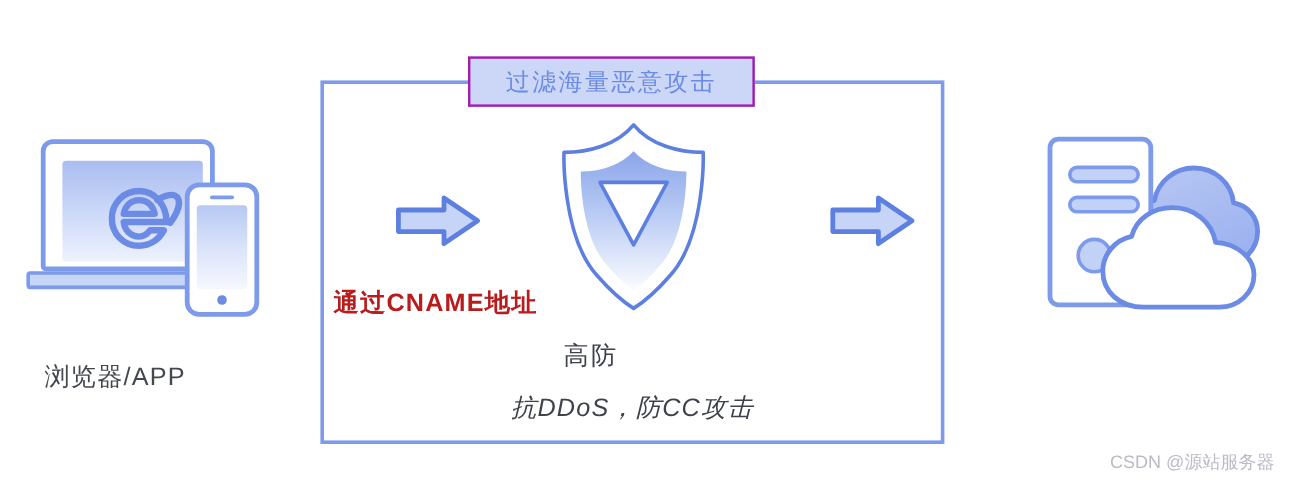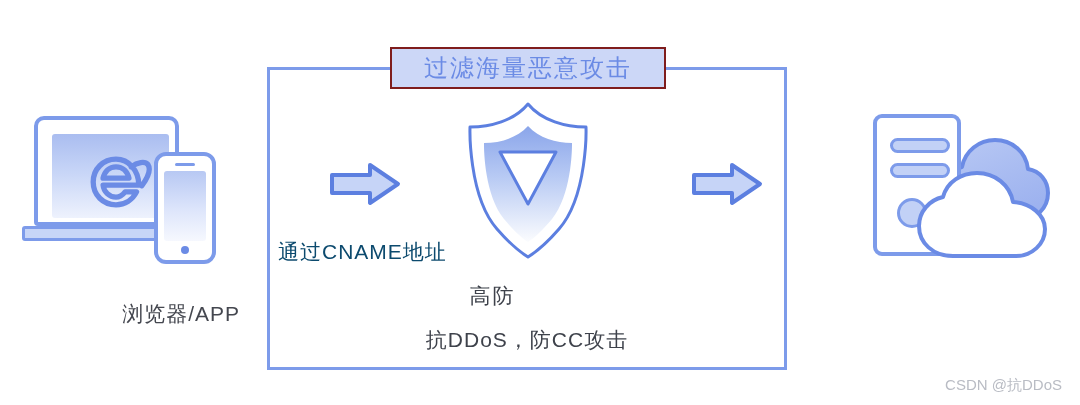--- a/index.html
+++ b/index.html
@@ -180,23 +180,23 @@
     left: 58px;
     top: 62px;
     width: 140px;
     height: 92px;
     z-index: 4;
   }
 
   
   .node-caption {
     position: absolute;
-    left: 0;
+    left: 17px;
     width: 100%;
-    text-align: right;
+    text-align: left;
     font-size: 21px;
     color: #44474f;
     letter-spacing: 1px;
     white-space: nowrap;
   }
   #left-caption { top: 192px; }
   #right-caption { top: 192px; }
 
   
   #protect-box {
@@ -205,29 +205,29 @@
     width: 520px;
     height: 303px;
     border: 3px solid #7d9bea;
     box-sizing: border-box;
     background: transparent;
   }
   #box-title {
     position: absolute;
     left: 390px;
     top: 47px;
-    width: 276px;
+    width: 239px;
     height: 42px;
     background: #ccd7f7;
-    border: 2px solid #7f1d1d;
+    border: 2px solid #a21caf;
     box-sizing: border-box;
     display: flex;
     align-items: center;
     justify-content: center;
-    font-size: 24px;
+    font-size: 20px;
     color: #6b8be5;
     letter-spacing: 2px;
     white-space: nowrap;
     z-index: 6;
   }
 
   
   #shield {
     left: 462px;
     top: 100px;
@@ -241,43 +241,45 @@
     height: 48px;
   }
   #arrow-left  { left: 328px; top: 160px; }
   #arrow-right { left: 690px; top: 160px; }
 
   
   #cname-label {
     left: 278px;
     top: 238px;
     font-size: 21px;
-    color: #0c4a6e;
+    color: #b91c1c;
     letter-spacing: 1px;
     white-space: nowrap;
+    font-weight: bold;
   }
   #center-name {
     left: 267px;
     top: 282px;
     width: 451px;
     text-align: center;
     font-size: 21px;
     color: #3e424b;
     letter-spacing: 2px;
     white-space: nowrap;
   }
   #center-sub {
     left: 267px;
     top: 326px;
     width: 520px;
     text-align: center;
     font-size: 21px;
     color: #3e424b;
     letter-spacing: 1px;
     white-space: nowrap;
+    font-style: italic;
   }
 
   
   #watermark {
     right: 18px;
     bottom: 10px;
     font-size: 15px;
     color: #b9bcc4;
     white-space: nowrap;
   }
@@ -376,15 +378,15 @@
       <div id="server-tower">
         <div class="server-bar" id="server-bar-1"></div>
         <div class="server-bar" id="server-bar-2"></div>
         <div id="server-dot"></div>
       </div>
 
     </div>
 
   </div>
 
-  <div class="abs" id="watermark">CSDN @抗DDoS</div>
+  <div class="abs" id="watermark">CSDN @源站服务器</div>
 
 </div>
 
 </body></html>

